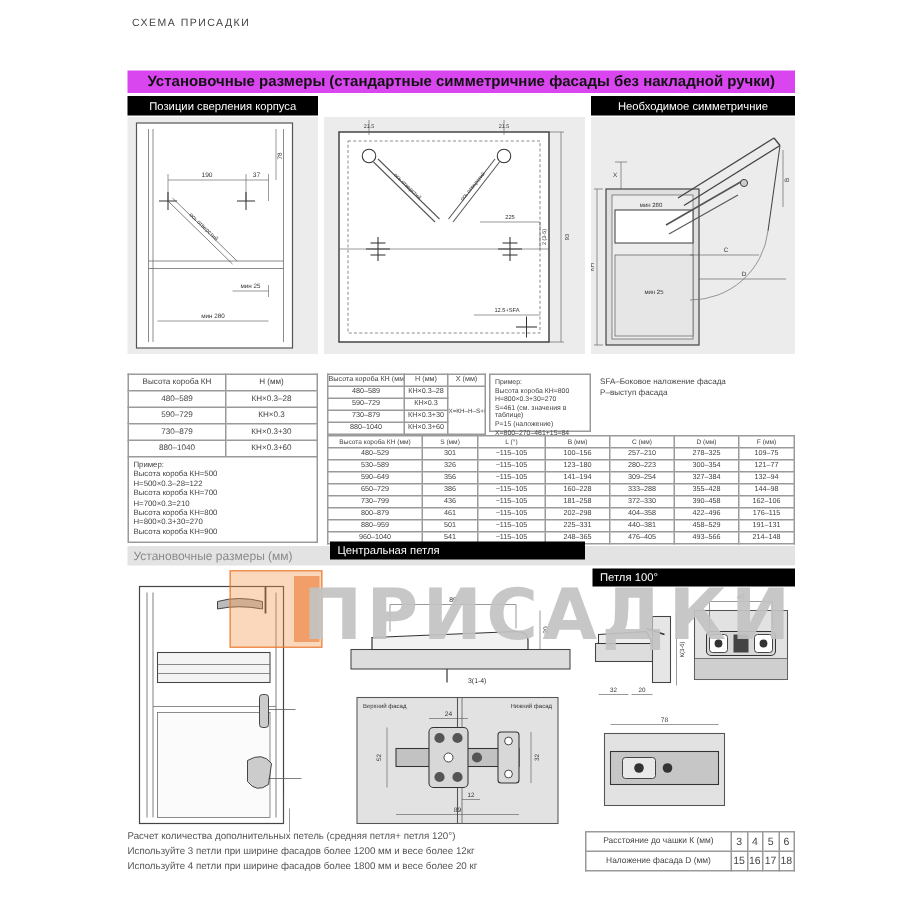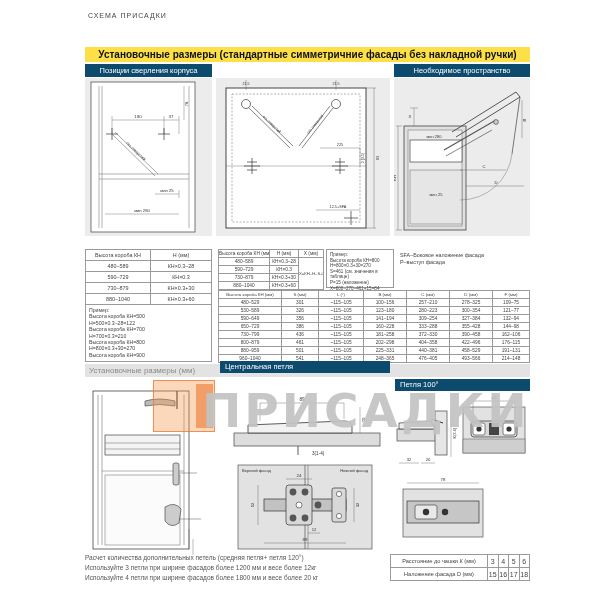--- a/index.html
+++ b/index.html
@@ -1,22 +1,22 @@
 <!DOCTYPE html>
 <html><head>
 <meta charset="utf-8">
 <style>
   html,body{margin:0;padding:0;background:#fff;}
   #page{position:relative;width:600px;height:600px;background:#fff;overflow:hidden;
         font-family:"Liberation Sans",sans-serif;color:#333;}
   .abs{position:absolute;}
   .kicker{font-size:7px;letter-spacing:1px;color:#444;}
-  .mainbar{background:#fde047;font-weight:bold;font-size:10px;color:#111;
+  .mainbar{background:#d946ef;font-weight:bold;font-size:10px;color:#111;
            text-align:center;line-height:15px;white-space:nowrap;}
-  .subbar{background:#0c4a6e;color:#fdfdfd;font-size:7.5px;text-align:center;line-height:13px;white-space:nowrap;overflow:hidden;}
+  .subbar{background:#000000;color:#fdfdfd;font-size:7.5px;text-align:center;line-height:13px;white-space:nowrap;overflow:hidden;}
   .panel{background:#ececec;}
   svg{display:block;}
   svg text{font-family:"Liberation Sans",sans-serif;fill:#333;}
   .tbl{border-collapse:collapse;table-layout:fixed;width:100%;background:#fff;}
   .tbl td,.tbl th{border:1px solid #9a9a9a;padding:0;text-align:center;
       font-weight:normal;white-space:nowrap;overflow:hidden;color:#444;}
   .t-left{font-size:5.4px;}
   .t-left td,.t-left th{height:10px;}
   .t-mid{font-size:4.8px;}
   .t-mid td,.t-mid th{height:7px;}
@@ -40,21 +40,21 @@
 </head>
 <body>
 
 <div id="page">
 
   <div class="abs kicker" style="left:88px;top:12px;">СХЕМА ПРИСАДКИ</div>
 
   <div class="abs mainbar" style="left:85px;top:47px;width:445px;height:15px;">Установочные размеры (стандартные симметричние фасады без накладной ручки)</div>
 
   <div class="abs subbar" style="left:85px;top:64px;width:127px;height:13px;">Позиции сверления корпуса</div>
-  <div class="abs subbar" style="left:394px;top:64px;width:136px;height:13px;">Необходимое пространство</div>
+  <div class="abs subbar" style="left:394px;top:64px;width:136px;height:13px;">Необходимое симметричние</div>
 
   <div class="abs panel" style="left:85px;top:78px;width:127px;height:158px;">
     <svg width="127" height="158" viewBox="0 0 127 158">
       <rect x="6" y="4" width="104" height="150" fill="#fff" stroke="#555" stroke-width="0.8"></rect>
       <line x1="14" y1="8" x2="14" y2="150" stroke="#666" stroke-width="0.5"></line>
       <line x1="17" y1="8" x2="17" y2="150" stroke="#666" stroke-width="0.5"></line>
       <line x1="104" y1="8" x2="104" y2="150" stroke="#666" stroke-width="0.5"></line>
       <line x1="14" y1="96" x2="104" y2="96" stroke="#666" stroke-width="0.5"></line>
       <line x1="14" y1="101" x2="104" y2="101" stroke="#666" stroke-width="0.5"></line>
 

